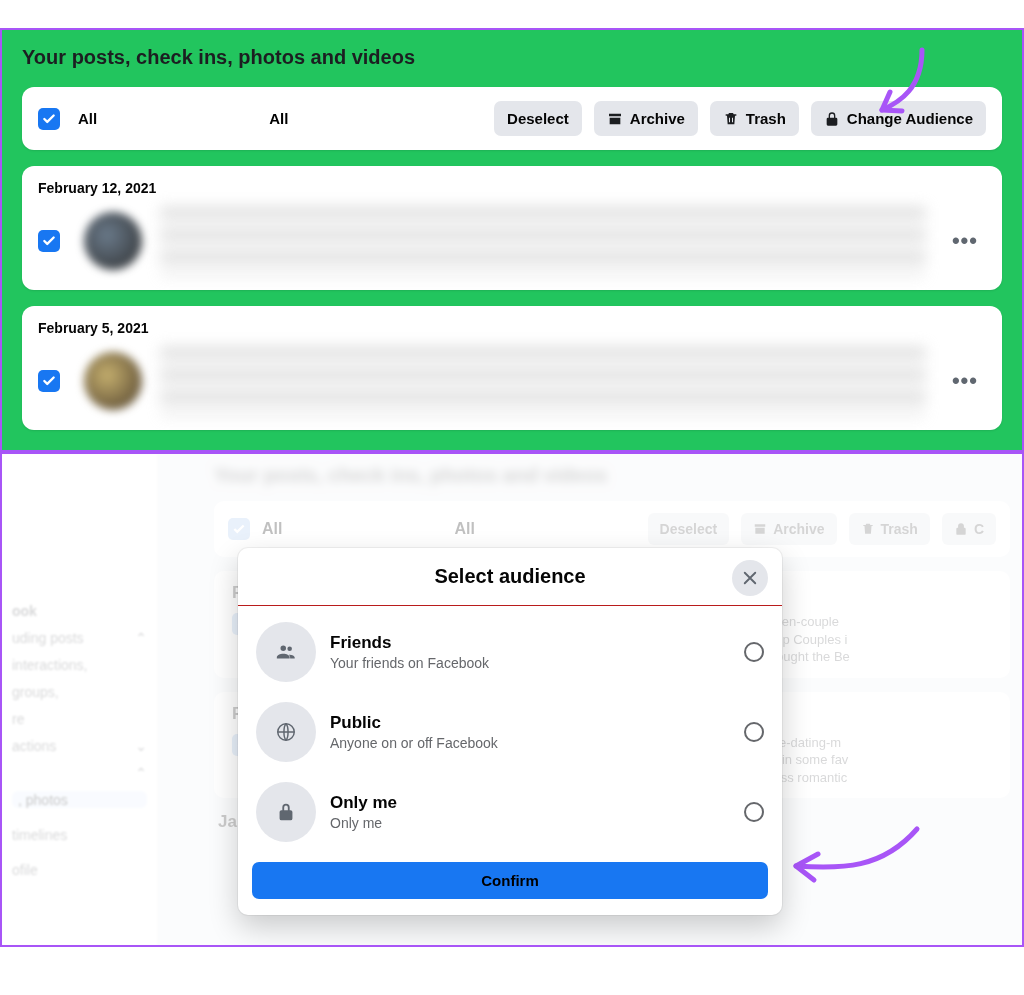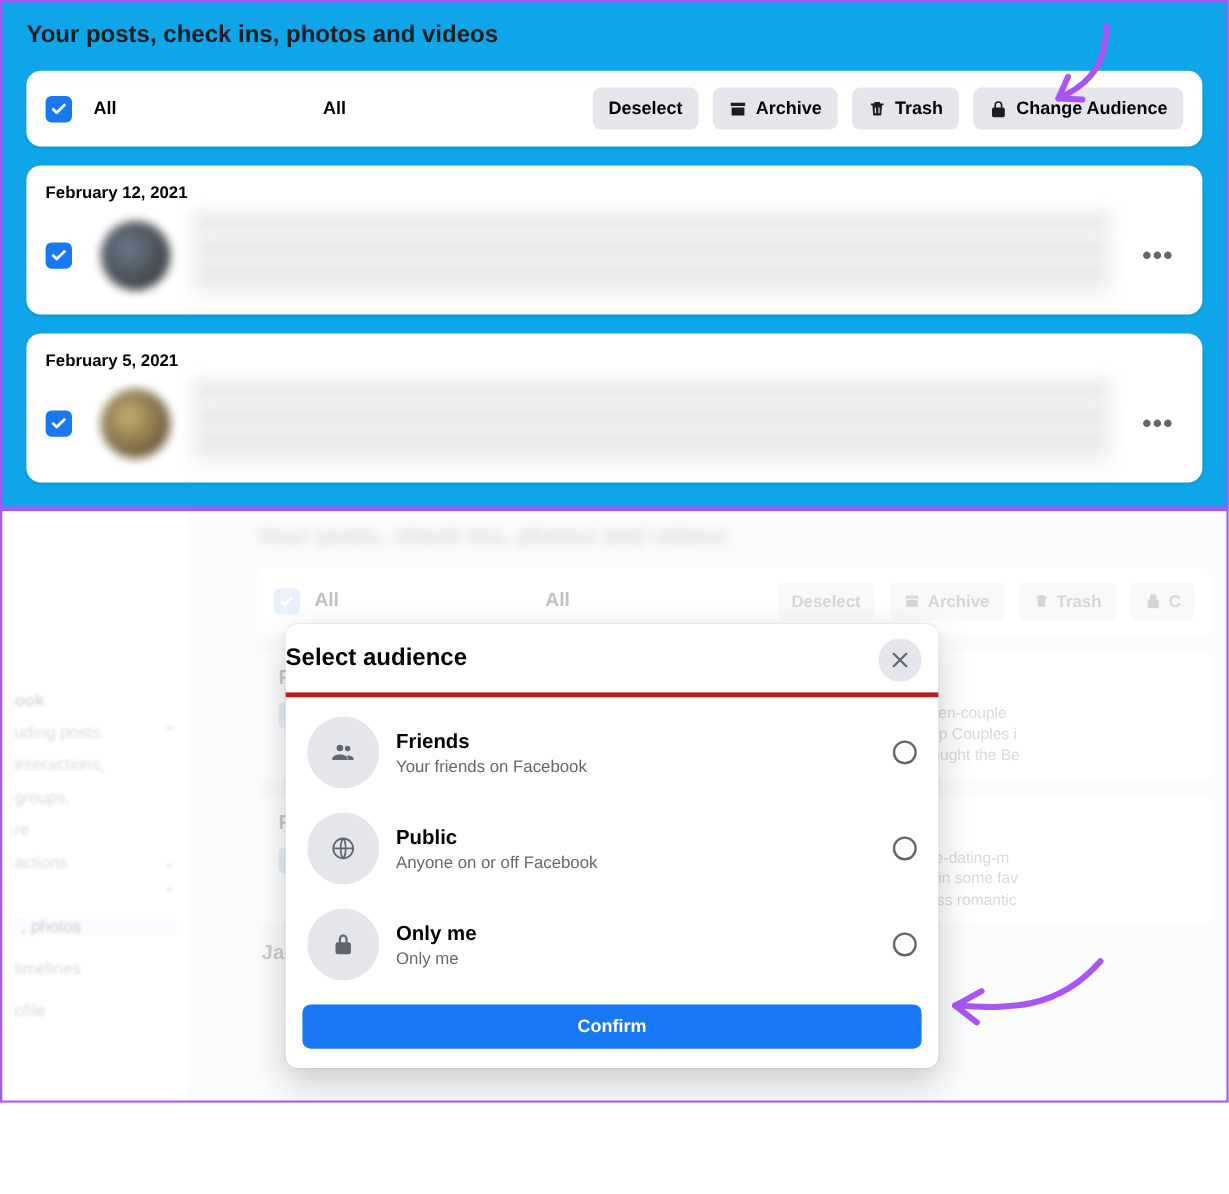--- a/index.html
+++ b/index.html
@@ -1,20 +1,20 @@
 <!DOCTYPE html>
 <html><head>
 <meta charset="utf-8">
 <style>
 * { margin: 0; padding: 0; box-sizing: border-box; }
 body { font-family: Helvetica, Arial, sans-serif; background: #fff; width: 1024px; }
 
 
 .panel { border: 2px solid #a855f7; }
-.panel-top { background: #0ea5e9; padding: 16px 20px 20px 20px; }
+.panel-top { background: #22c55e; padding: 16px 20px 20px 20px; margin-top: 28px; }
 .page-title { font-size: 20px; font-weight: bold; color: #1c1e21; margin-bottom: 18px; }
 .card { background: #fff; border-radius: 12px; box-shadow: 0 1px 2px rgba(0,0,0,0.1); padding: 14px 16px; margin-bottom: 16px; }
 
 .toolbar { display: flex; align-items: center; gap: 12px; }
 .chk { width: 22px; height: 22px; border-radius: 5px; background: #1877f2; display: flex; align-items: center; justify-content: center; flex-shrink: 0; }
 .chk svg { width: 14px; height: 14px; }
 .chk-light { width: 22px; height: 22px; border-radius: 5px; background: #a7c5ed; display: flex; align-items: center; justify-content: center; flex-shrink: 0; }
 .toolbar-all { font-weight: 600; font-size: 15px; color: #050505; margin-left: 6px; }
 .toolbar-spacer { flex: 1; }
 .filter-all { font-weight: 600; font-size: 15px; margin-left: 160px; }
@@ -40,36 +40,36 @@
 .bg-title { font-size: 20px; font-weight: bold; color: #555; filter: blur(5px); margin-bottom: 14px; }
 .bg-card { background: #fff; border-radius: 10px; padding: 12px 14px; margin-bottom: 14px; }
 .bg-toolbar { display: flex; align-items: center; gap: 12px; }
 .bg-btn { background: #e4e6eb; border-radius: 6px; padding: 8px 12px; font-size: 14px; font-weight: 600; color: #555; display: inline-flex; gap: 6px; align-items: center;}
 .bg-date { font-size: 17px; font-weight: bold; color: #333; margin: 0 0 10px 4px;}
 .bg-row { display: flex; align-items: flex-start; padding-left: 4px;}
 .bg-post-text { font-size: 13px; color: #65676b; margin-left: 340px; line-height: 1.35;}
 .whitewash { position:absolute; inset:0; background: rgba(255,255,255,0.55); }
 
 .modal { position: absolute; left: 236px; top: 94px; width: 544px; background: #fff; border-radius: 10px; box-shadow: 0 12px 30px rgba(0,0,0,0.2), 0 0 0 1px rgba(0,0,0,0.05); z-index: 10; }
-.modal-head { position: relative; padding: 17px 0; border-bottom: 4px solid #b91c1c; }
+.modal-head { position: relative; text-align: center; padding: 17px 0; border-bottom: 1px solid #b91c1c; }
 .modal-title { font-size: 20px; font-weight: bold; color: #050505; }
 .close-btn { position: absolute; right: 14px; top: 12px; width: 36px; height: 36px; border-radius: 50%; background: #e4e6eb; display: flex; align-items: center; justify-content: center; cursor: pointer; }
 .close-btn svg { width: 18px; height: 18px; }
 
 .opts { padding: 6px 12px 6px 12px; }
 .opt { display: flex; align-items: center; padding: 10px 6px; cursor: pointer; border-radius: 8px; }
 .opt-icon { width: 60px; height: 60px; border-radius: 50%; background: #e4e6eb; display: flex; align-items: center; justify-content: center; margin-right: 14px; flex-shrink: 0; color: #606770; }
 .opt-icon svg { width: 22px; height: 22px; }
 .opt-text { flex: 1; }
 .opt-title { font-size: 17px; font-weight: 600; color: #050505; }
 .opt-sub { font-size: 14px; color: #65676b; margin-top: 2px; }
 .radio { width: 20px; height: 20px; border: 2px solid #65676b; border-radius: 50%; }
 
 .confirm-wrap { padding: 4px 14px 16px 14px; }
-.confirm-btn { width: 100%; background: #1877f2; color: #ffffff; font-size: 15px; font-weight: 600; border: none; border-radius: 7px; padding: 10px 0; cursor: pointer; }
+.confirm-btn { width: 100%; background: #1877f2; color: #000000; font-size: 15px; font-weight: 600; border: none; border-radius: 7px; padding: 10px 0; cursor: pointer; }
 
 .arrow { position: absolute; z-index: 5; }
 .arrow svg { overflow: visible; }
 </style>
 </head>
 <body>
 
 <div class="panel panel-top" style="position:relative;">
   <div class="page-title">Your posts, check ins, photos and videos</div>
 

